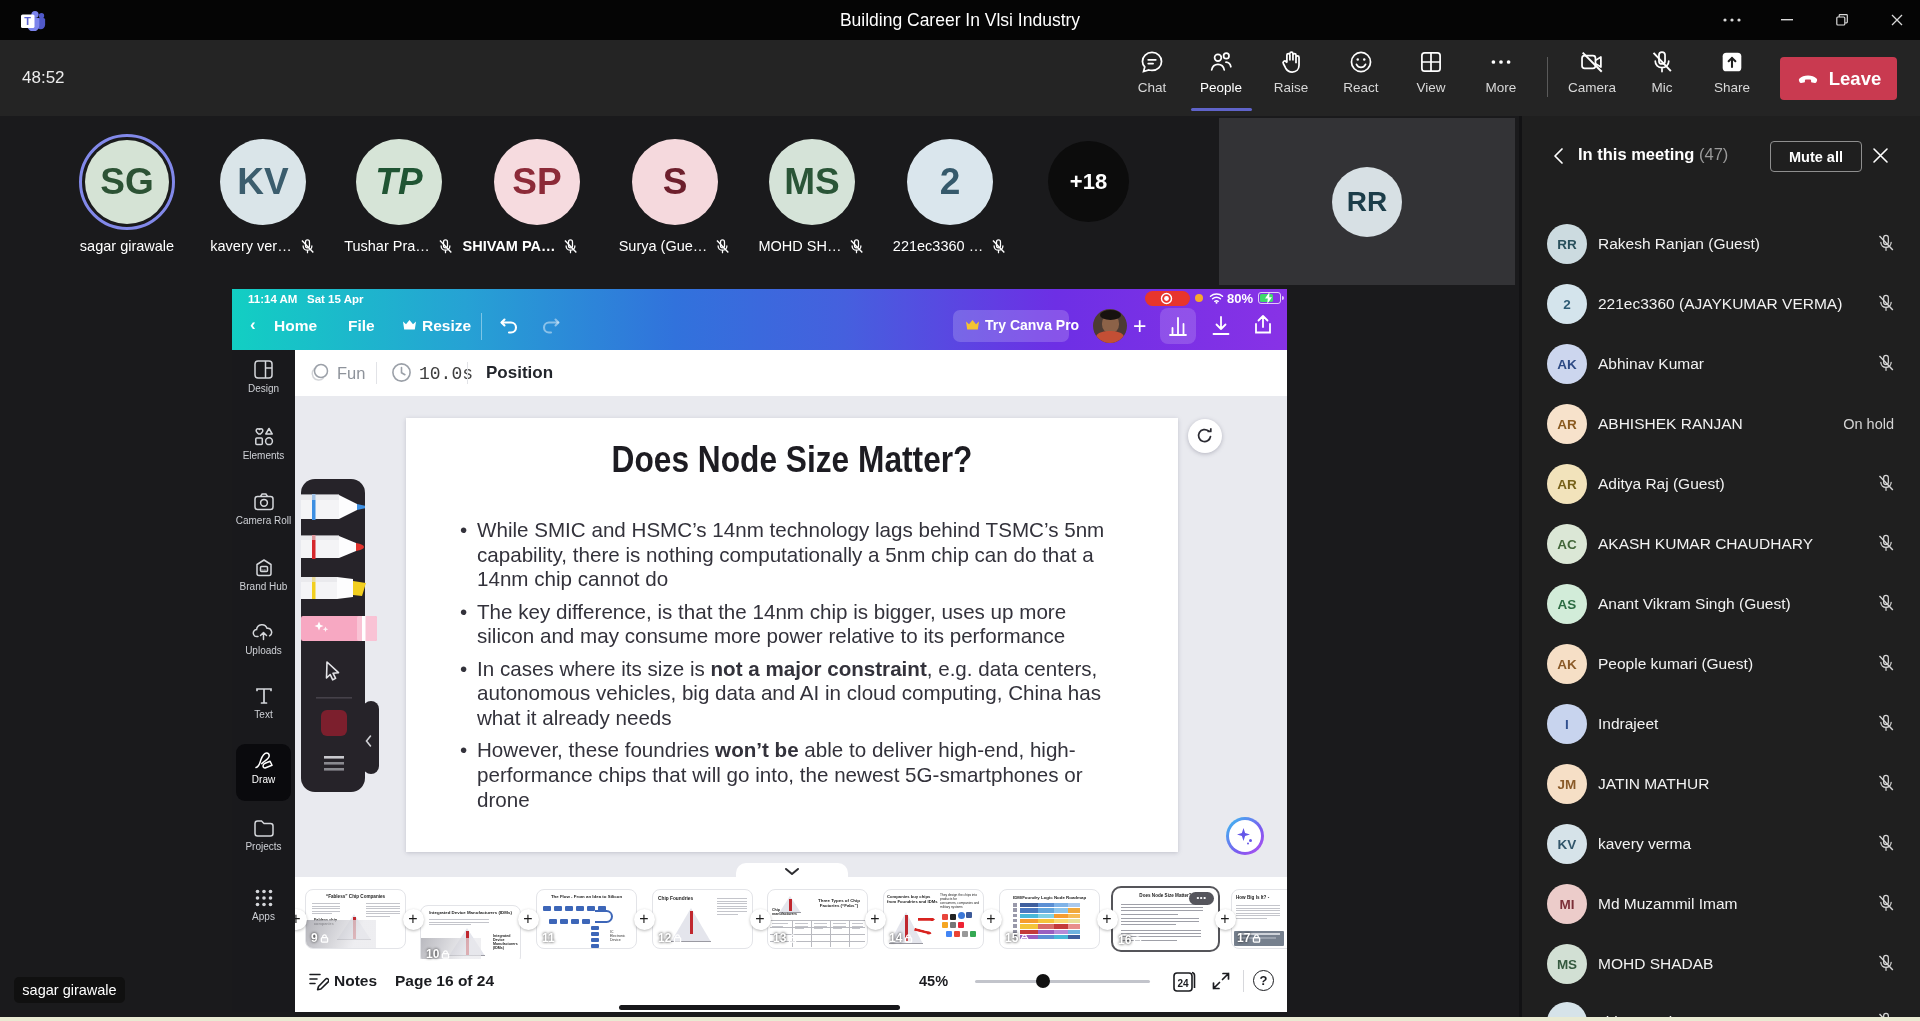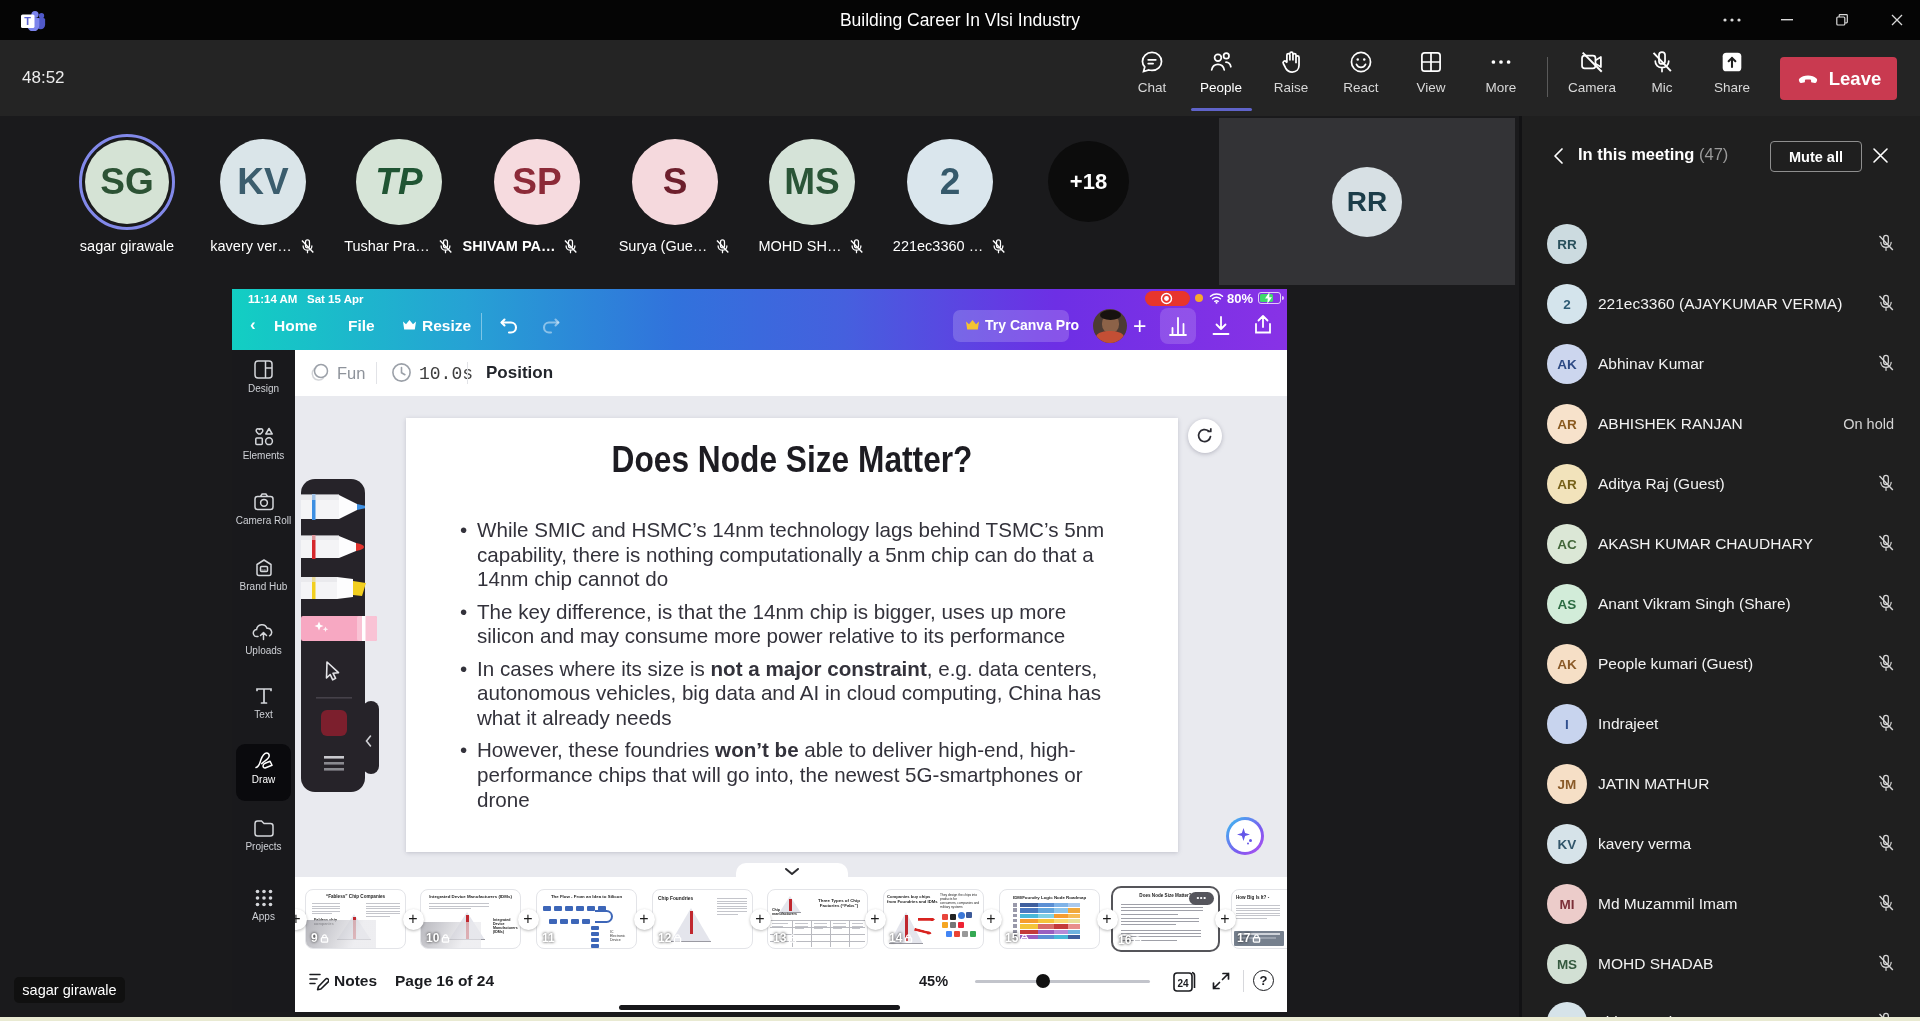--- a/index.html
+++ b/index.html
@@ -226,20 +226,21 @@
       <path d="M12 3L5 10l7 7" stroke-linecap="round" stroke-linejoin="round"></path>
     </svg>
   <div class="abs" style="left:56px;top:29px;font-size:16.5px;color:#fff;font-weight:bold;">In this meeting <span style="color:#9b9b9b;font-weight:normal;">(47)</span></div>
   <div class="abs" style="left:248px;top:25px;width:92px;height:31px;border:1px solid #8f8f8f;border-radius:4px;
        color:#fff;font-size:14.5px;font-weight:bold;display:flex;align-items:center;justify-content:center;">Mute all</div>
   <svg class="abs" style="left:350px;top:31px" width="17" height="17" viewBox="0 0 17 17" stroke="#fff" stroke-width="1.6">
       <path d="M2 2l13 13M15 2L2 15" stroke-linecap="round"></path>
     </svg>
   <div class="prow" style="top:98px">
       <div class="pav" style="background:#ccdbe0;color:#29505c">RR</div>
+      <div class="pname">Rakesh Ranjan (Guest)</div>
       <div class="pmic"><svg width="20" height="20" viewBox="0 0 24 24" fill="none" stroke="#d6d6d6" stroke-width="1.5">
           <rect x="9.2" y="2.8" width="5.6" height="11" rx="2.8"></rect>
           <path d="M5.8 11.2c0 3.5 2.7 6 6.2 6s6.2-2.5 6.2-6M12 17.4v3.4" stroke-linecap="round"></path>
           <path d="M4.2 3.6l16 16.8" stroke-width="1.7"></path>
         </svg></div>
     </div>
   <div class="prow" style="top:158px">
       <div class="pav" style="background:#d4e4ec;color:#2e5b74">2</div>
       <div class="pname">221ec3360 (AJAYKUMAR VERMA)</div>
       <div class="pmic"><svg width="20" height="20" viewBox="0 0 24 24" fill="none" stroke="#d6d6d6" stroke-width="1.5">
@@ -275,21 +276,21 @@
       <div class="pav" style="background:#dbe7d6;color:#43663a">AC</div>
       <div class="pname">AKASH KUMAR CHAUDHARY</div>
       <div class="pmic"><svg width="20" height="20" viewBox="0 0 24 24" fill="none" stroke="#d6d6d6" stroke-width="1.5">
           <rect x="9.2" y="2.8" width="5.6" height="11" rx="2.8"></rect>
           <path d="M5.8 11.2c0 3.5 2.7 6 6.2 6s6.2-2.5 6.2-6M12 17.4v3.4" stroke-linecap="round"></path>
           <path d="M4.2 3.6l16 16.8" stroke-width="1.7"></path>
         </svg></div>
     </div>
   <div class="prow" style="top:458px">
       <div class="pav" style="background:#d2ecd9;color:#2c6b42">AS</div>
-      <div class="pname">Anant Vikram Singh (Share)</div>
+      <div class="pname">Anant Vikram Singh (Guest)</div>
       <div class="pmic"><svg width="20" height="20" viewBox="0 0 24 24" fill="none" stroke="#d6d6d6" stroke-width="1.5">
           <rect x="9.2" y="2.8" width="5.6" height="11" rx="2.8"></rect>
           <path d="M5.8 11.2c0 3.5 2.7 6 6.2 6s6.2-2.5 6.2-6M12 17.4v3.4" stroke-linecap="round"></path>
           <path d="M4.2 3.6l16 16.8" stroke-width="1.7"></path>
         </svg></div>
     </div>
   <div class="prow" style="top:518px">
       <div class="pav" style="background:#f6dfc6;color:#8a5a28">AK</div>
       <div class="pname">People kumari (Guest)</div>
       <div class="pmic"><svg width="20" height="20" viewBox="0 0 24 24" fill="none" stroke="#d6d6d6" stroke-width="1.5">
@@ -584,21 +585,21 @@
         <div class="mtitle" style="left:8px;top:28px;font-size:3.8px;">Fabless chip<br>companies</div>
         <div class="abs" style="left:31px;top:24px;width:0;height:0;border-left:17px solid transparent;border-right:17px solid transparent;border-bottom:26px solid #e4e5ec;"></div>
         <div class="abs" style="left:31px;top:49px;width:34px;height:1px;background:#9a9aa2;"></div>
         <div class="abs" style="left:47px;top:27px;width:2.5px;height:22px;background:#c0272e;"></div>
         <div class="abs" style="left:0;top:30px;width:70px;height:30px;background:linear-gradient(115deg,#9b9ba3,#e8e8ec 70%);opacity:.75;"></div>
         <div class="tnum">9 <svg width="9" height="9" viewBox="0 0 10 10" fill="none" stroke="#fff" stroke-width="1.4">
             <rect x="1.5" y="4" width="7" height="5" rx="1" fill="rgba(255,255,255,.2)"></rect>
             <path d="M3 4V3a2 2 0 0 1 4 0v1"></path>
           </svg></div>
       </div>
-    <div class="thumb" style="left:125px;top:12px;">
+    <div class="thumb" style="left:125px;top:28px;">
         <div class="mtitle" style="left:0;right:0;top:4px;text-align:center;font-size:4.4px;">Integrated Device Manufacturers (IDMs)</div>
         <div class="gline" style="left:8px;top:13.0px;width:60px;height:1px;background:#c4c5cb"></div>
         <div class="gline" style="left:8px;top:15.6px;width:60px;height:1px;background:#c4c5cb"></div>
         <div class="gline" style="left:8px;top:18.2px;width:42px;height:1px;background:#c4c5cb"></div>
         <div class="abs" style="left:28px;top:22px;width:0;height:0;border-left:18px solid transparent;border-right:18px solid transparent;border-bottom:28px solid #e4e5ec;"></div>
         <div class="abs" style="left:28px;top:49px;width:36px;height:1px;background:#9a9aa2;"></div>
         <div class="abs" style="left:45px;top:25px;width:2.5px;height:24px;background:#c0272e;"></div>
         <div class="mtitle" style="left:72px;top:28px;font-size:3.6px;">Integrated Device<br>Manufacturers<br>(IDMs)</div>
         <div class="abs" style="left:0;top:32px;width:60px;height:28px;background:linear-gradient(115deg,#9b9ba3,#e8e8ec 70%);opacity:.7;"></div>
         <div class="tnum">10 <svg width="9" height="9" viewBox="0 0 10 10" fill="none" stroke="#fff" stroke-width="1.4">

